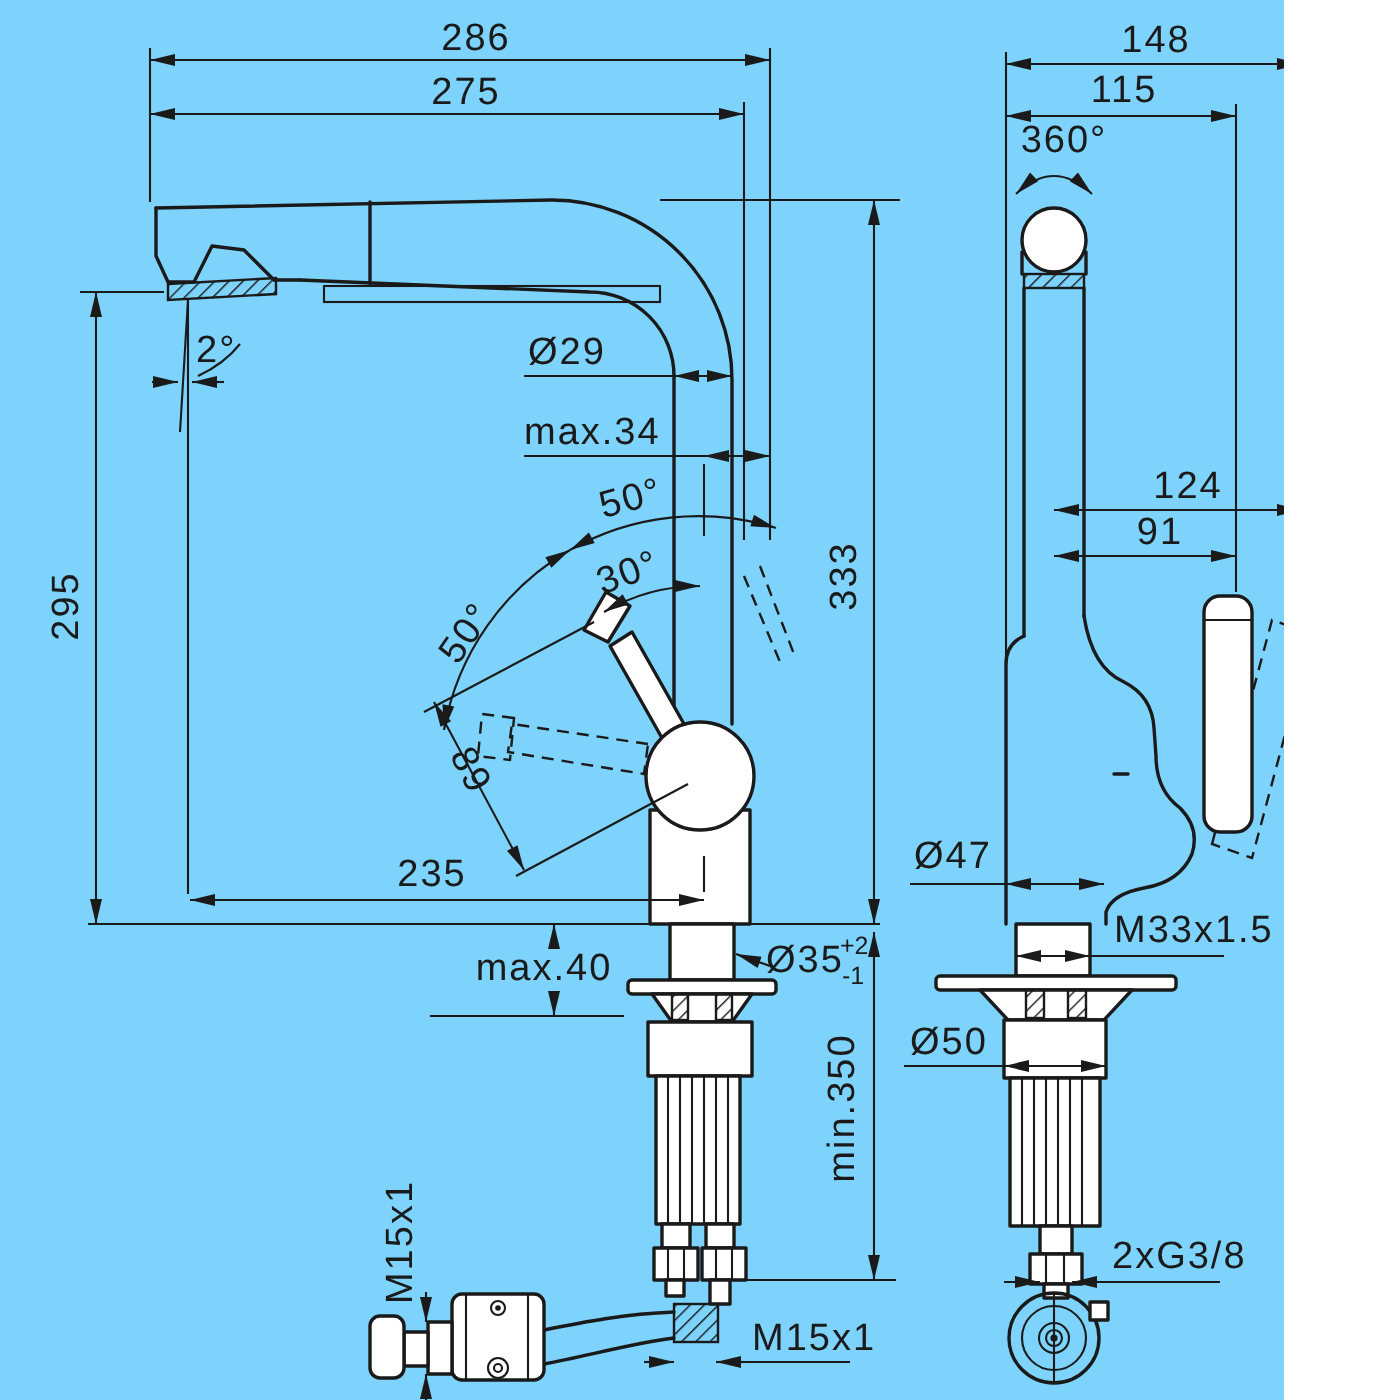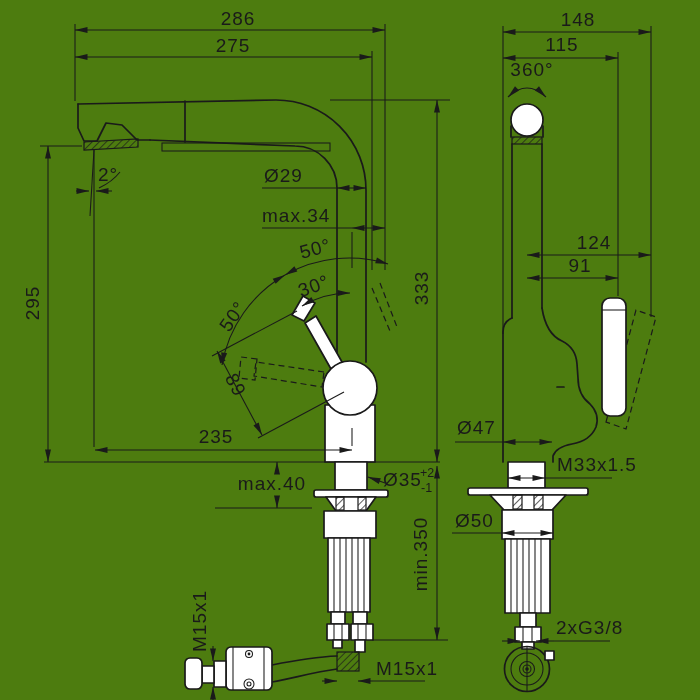--- a/index.html
+++ b/index.html
@@ -1,16 +1,16 @@
 <!DOCTYPE html>
 <html><head>
 <meta charset="utf-8">
 <style>
   html,body{margin:0;padding:0;background:#fff;}
-  .stage{width:700px;height:700px;position:relative;background:#4d7c0f;overflow:hidden;}
+  .stage{width:642px;height:700px;position:relative;background:#7dd3fc;overflow:hidden;}
   svg{display:block;}
   text{font-family:"Liberation Sans","DejaVu Sans",sans-serif;fill:#1a1a1a;letter-spacing:1px;}
   .t19{font-size:19px;}
   .t12{font-size:12.5px;letter-spacing:0;}
   .bold-ln{stroke:#1a1a1a;stroke-width:1.7;fill:none;stroke-linecap:round;stroke-linejoin:round;}
   .bold-fill{stroke:#1a1a1a;stroke-width:1.7;fill:#ffffff;stroke-linejoin:round;}
   .thin{stroke:#1a1a1a;stroke-width:1.05;fill:none;}
   .dash{stroke:#1a1a1a;stroke-width:1.2;fill:none;stroke-dasharray:6 4;}
   .hatchfill{fill:url(#hatch);stroke:#1a1a1a;stroke-width:1.2;}
 </style>

